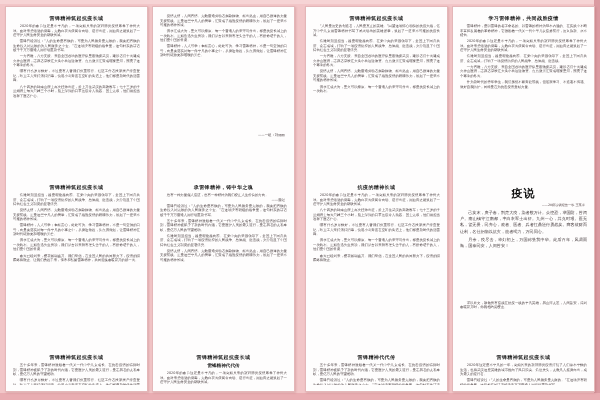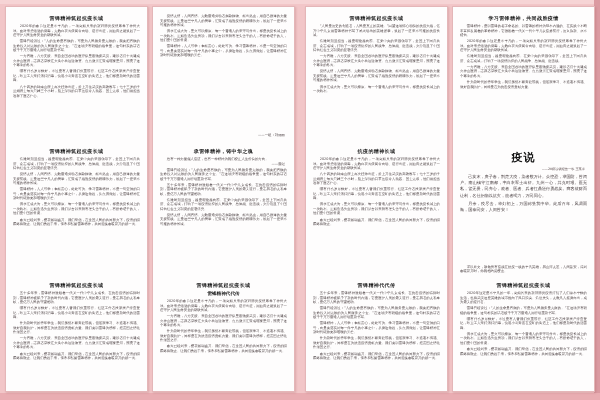--- a/index.html
+++ b/index.html
@@ -19,20 +19,21 @@
     top: 6px;
     width: 143px;
     height: 386px;
     background: #fefdfd;
     border: 1px solid #e4b6b8;
     box-shadow: 1px 1px 2px rgba(150,80,80,0.25);
     padding: 7px 7px 6px 7px;
     overflow: hidden;
     display: flex;
     flex-direction: column;
+    gap: 36px;
   }
   #page-1 { left: 5px; }
   #page-2 { left: 152px; }
   #page-3 { left: 305px; }
   #page-4 { left: 452px; }
 
   .sec { overflow: hidden; display: flex; flex-direction: column; }
   .sec.s1 { height: 126px; flex: none; }
   .sec.s2 { height: 134px; flex: none; padding-top: 7px; }
   .sec.s3 { flex: 1 1 auto; padding-top: 7px; }

